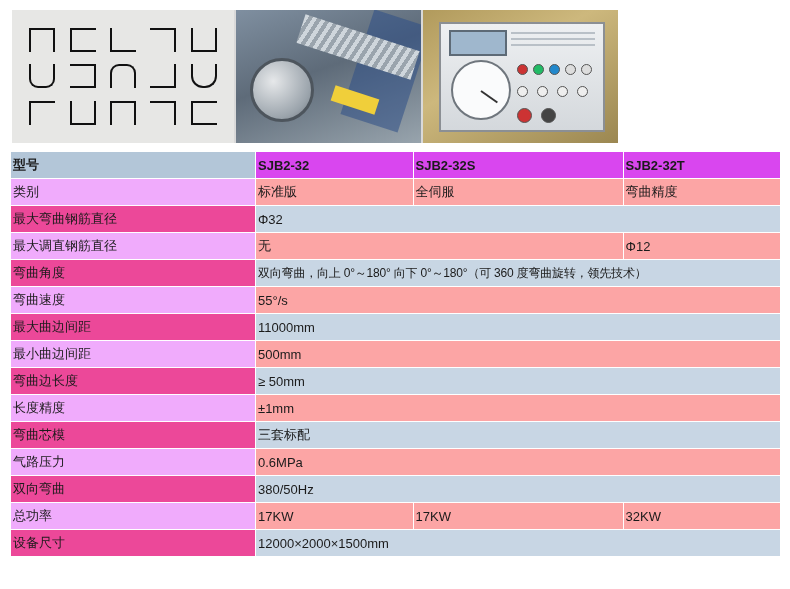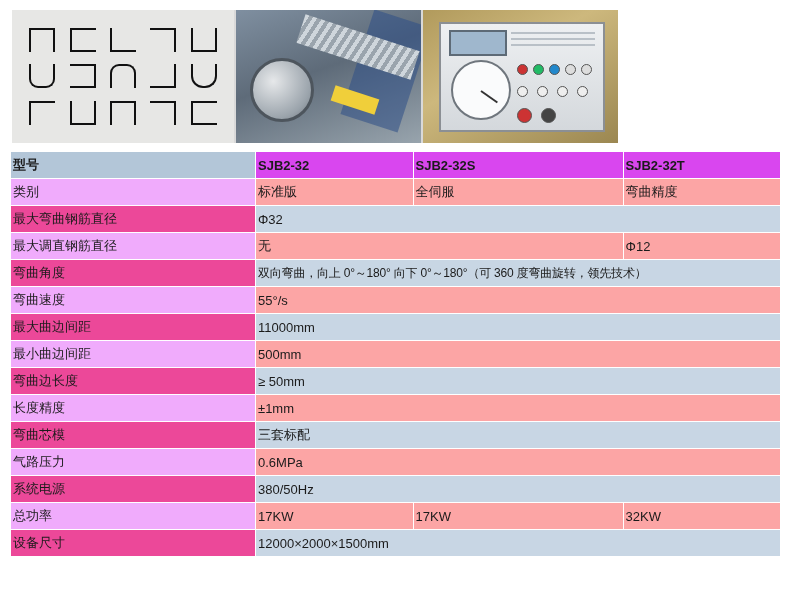--- a/index.html
+++ b/index.html
@@ -327,21 +327,21 @@
       <td class="lab-alt" colspan="2">弯曲芯模</td>
       <td class="band-b" colspan="10">三套标配</td>
     </tr>
 
     <tr>
       <td class="lab" colspan="2">气路压力</td>
       <td class="band-a" colspan="10">0.6MPa</td>
     </tr>
 
     <tr>
-      <td class="lab-alt" colspan="2">系统电源</td>
+      <td class="lab-alt" colspan="2">双向弯曲</td>
       <td class="band-b" colspan="10">380/50Hz</td>
     </tr>
 
     <tr>
       <td class="lab" colspan="2">总功率</td>
       <td class="band-a" colspan="3">17KW</td>
       <td class="band-a" colspan="4">17KW</td>
       <td class="band-a" colspan="3">32KW</td>
     </tr>
 

